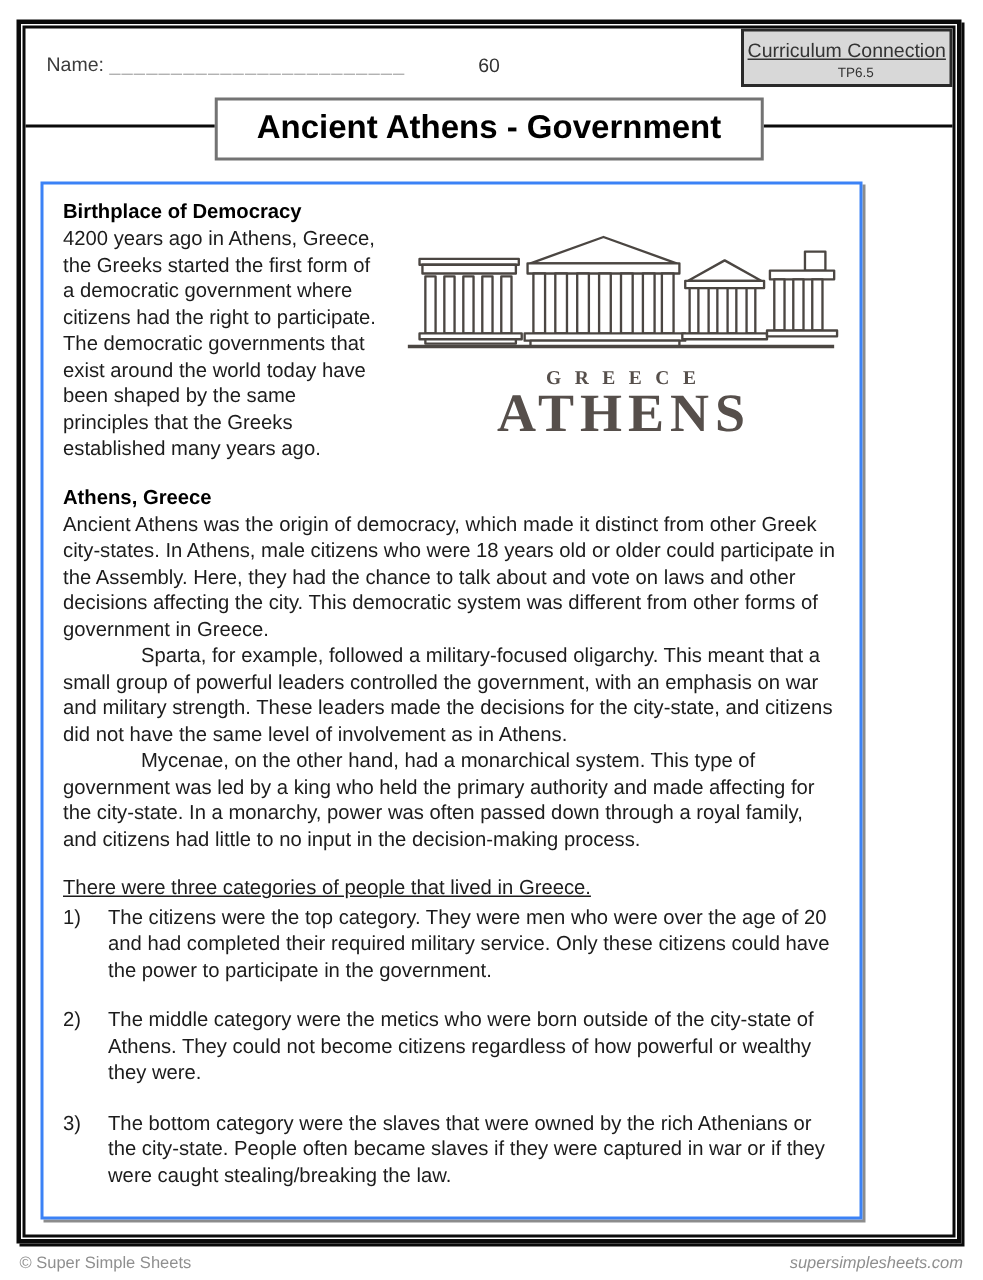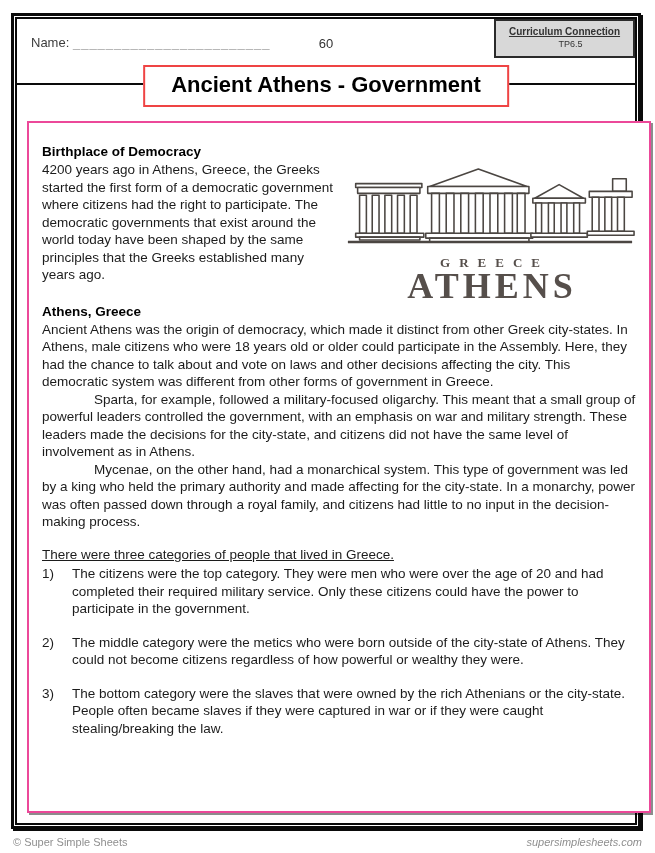--- a/index.html
+++ b/index.html
@@ -16,34 +16,34 @@
   .page-inner { position:absolute; inset:1px; border:2px solid #0a0a0a; }
 
   
   .name-row { position:absolute; left:14px; top:16px; font-size:13px; color:#3c3c3c; white-space:nowrap; }
   .name-line { color:#a9a9a9; letter-spacing:1px; }
   .page-number { position:absolute; left:0; right:0; top:17px; text-align:center; font-size:13px; color:#333; }
   .curriculum-box {
     position:absolute; top:0px; right:0px; width:141px; height:39px;
     background:#d8d8d8; border:2px solid #2a2a2a; text-align:center; padding-top:5px;
   }
-  .curriculum-box .cc-label { font-size:10px; color:#333; text-decoration:underline; font-weight:bold; }
+  .curriculum-box .cc-label { font-size:13px; color:#333; text-decoration:underline; font-weight:normal; }
   .curriculum-box .cc-code { font-size:9px; color:#333; margin-top:2px;margin-left:12px; }
   .header-divider { position:absolute; left:0; right:0; top:64px; border-top:2px solid #0a0a0a; }
   .title-box {
     position:absolute; left:50%; transform:translateX(-50%); top:46px; z-index:2;
-    background:#fff; border:2px solid #ef4444; padding:5px 26px 7px 26px;
+    background:#fff; border:2px solid #737373; padding:5px 26px 7px 26px;
     font-size:22px; font-weight:bold; color:#000; white-space:nowrap;
   }
 
   
   .content-box {
-    position:absolute; left:10px; top:102px; width:624px; height:692px;
-    border:2px solid #ec4899; background:#fff; box-shadow:2px 2px 0 rgba(0,0,0,0.45);
-    padding:20px 13px 6px 13px; font-size:13.5px; line-height:17.5px; overflow:hidden;
+    position:absolute; left:10px; top:102px; width:548px; height:692px;
+    border:2px solid #3b82f6; background:#fff; box-shadow:2px 2px 0 rgba(0,0,0,0.45);
+    padding:9px 13px 6px 13px; font-size:13.5px; line-height:17.5px; overflow:hidden;
   }
   h3.sec-heading { font-size:13.5px; line-height:18px; font-weight:bold; color:#000; margin:0; }
   p.body-text { margin:0; text-align:left; }
   .para-gap { margin-top:14px; }
   .indented { text-indent:52px; }
   .sec { clear:both; }
   .sec + .sec { margin-top:13px; }
 
   .fig { float:right; width:292px; margin:2px 0 2px 10px; text-align:center; }
   .fig svg { display:block; margin:0 auto; }

